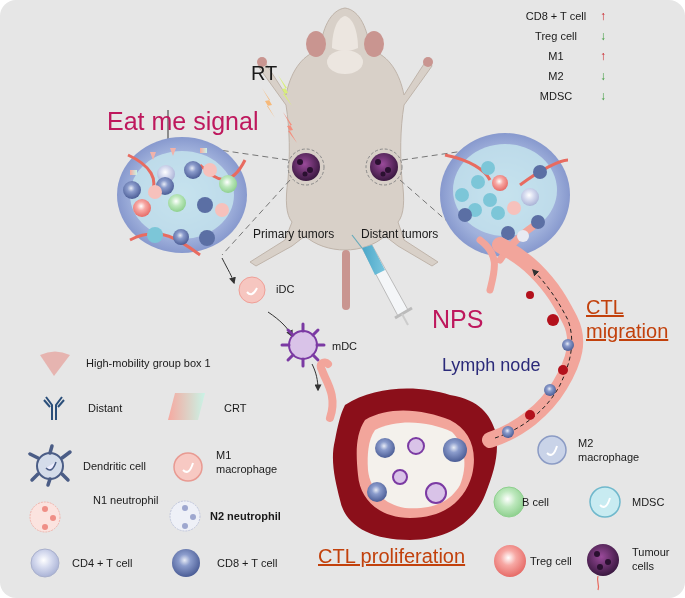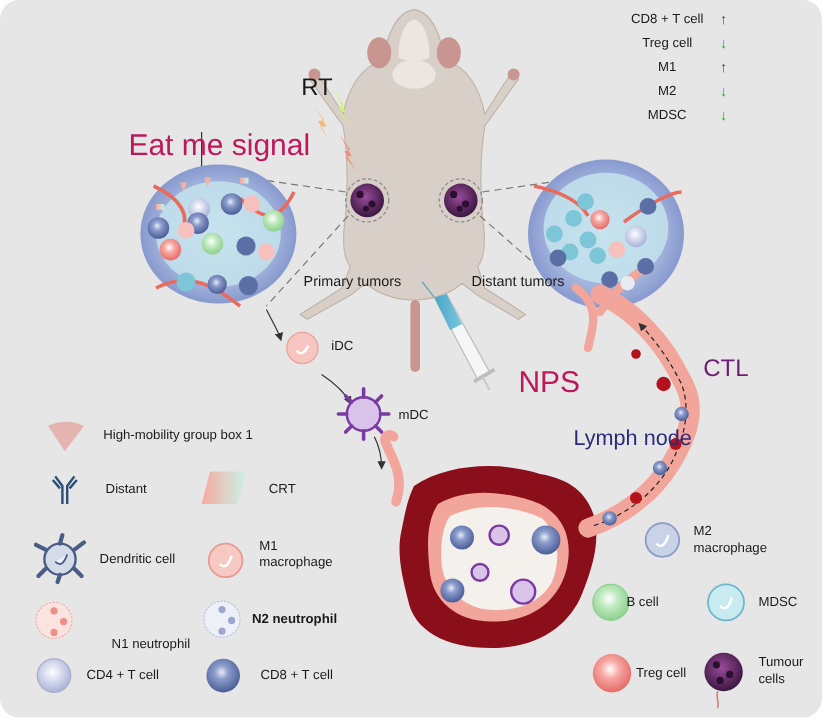--- a/index.html
+++ b/index.html
@@ -4,21 +4,21 @@
 <style>
   html, body { margin:0; padding:0; background:#ffffff; }
   body { width:685px; height:598px; overflow:hidden; position:relative; font-family:"Liberation Sans", sans-serif; }
   #panel { position:absolute; left:0; top:0; width:685px; height:598px; background:#e6e6e6; border-radius:16px; overflow:hidden; }
   svg#art { position:absolute; left:0; top:0; }
   .lbl { position:absolute; color:#1a1a1a; white-space:nowrap; line-height:1.1;text-align:center; }
   .big { font-size:25px; color:#be185d; }
   .mid { font-size:20px; }
   .sm  { font-size:12px; }
   .xs  { font-size:11px; }
-  .red { color:#701a75; }
+  .red { color:#c2410c;text-decoration:underline; }
   .navy { color:#2b2a7a; }
   .legend-right { position:absolute; left:498px; top:6px; width:130px; }
   .legend-right .row { display:flex; justify-content:center; align-items:center; height:20px; font-size:11px; color:#1a1a1a; }
   .legend-right .row .name { width:80px; text-align:center; }
   .legend-right .row .arr { width:14px; text-align:center; font-size:12px; font-weight:bold; }
   .up { color:#c8161d; }
   .down { color:#3a9a3a; }
 </style>
 </head>
 <body>
@@ -281,34 +281,36 @@
     <circle cx="597" cy="554" r="3" fill="#2a1030"></circle>
         <circle cx="608" cy="562" r="3" fill="#2a1030"></circle>
         <circle cx="600" cy="567" r="3" fill="#2a1030"></circle>
     <path d="M598,576 C596,582 600,584 598,590" stroke="#e86b60" stroke-width="1.2" fill="none"></path>
   </g>
 </svg>
 
 <div class="lbl mid" style="left:251px;top:62px;">RT</div>
 <div class="lbl big" style="left:107px;top:108px;">Eat me signal</div>
 <div class="lbl sm" style="left:253px;top:228px;">Primary tumors</div>
-<div class="lbl sm" style="left:361px;top:228px;margin-left:32px;">Distant tumors</div>
+<div class="lbl sm" style="left:361px;top:228px;">Distant tumors</div>
 <div class="lbl xs" style="left:276px;top:283px;">iDC</div>
 <div class="lbl xs" style="left:332px;top:340px;">mDC</div>
 <div class="lbl big" style="left:432px;top:306px;">NPS</div>
-<div class="lbl mid navy" style="left:442px;top:356px;font-size:18px;margin-left:36px;">Lymph node</div>
+<div class="lbl mid navy" style="left:442px;top:356px;font-size:18px;">Lymph node</div>
 <div class="lbl mid red" style="left:586px;top:296px;">CTL</div>
+<div class="lbl mid red" style="left:586px;top:320px;">migration</div>
+<div class="lbl mid red" style="left:318px;top:545px;">CTL proliferation</div>
 
 <div class="lbl xs" style="left:86px;top:357px;">High-mobility group box 1</div>
 <div class="lbl xs" style="left:88px;top:402px;">Distant</div>
 <div class="lbl xs" style="left:224px;top:402px;">CRT</div>
 <div class="lbl xs" style="left:83px;top:460px;">Dendritic cell</div>
 <div class="lbl xs" style="left:216px;top:449px;">M1</div>
 <div class="lbl xs" style="left:216px;top:463px;">macrophage</div>
-<div class="lbl xs" style="left:77px;top:531px;padding-left:16px;">N1 neutrophil</div>
+<div class="lbl xs" style="left:77px;top:494px;padding-left:16px;">N1 neutrophil</div>
 <div class="lbl xs" style="left:210px;top:510px;font-weight:bold;">N2 neutrophil</div>
 <div class="lbl xs" style="left:72px;top:557px;">CD4 + T cell</div>
 <div class="lbl xs" style="left:217px;top:557px;">CD8 + T cell</div>
 
 <div class="lbl xs" style="left:578px;top:437px;">M2</div>
 <div class="lbl xs" style="left:578px;top:451px;">macrophage</div>
 <div class="lbl xs" style="left:522px;top:496px;">B cell</div>
 <div class="lbl xs" style="left:632px;top:496px;">MDSC</div>
 <div class="lbl xs" style="left:530px;top:555px;">Treg cell</div>
 <div class="lbl xs" style="left:632px;top:546px;">Tumour</div>

